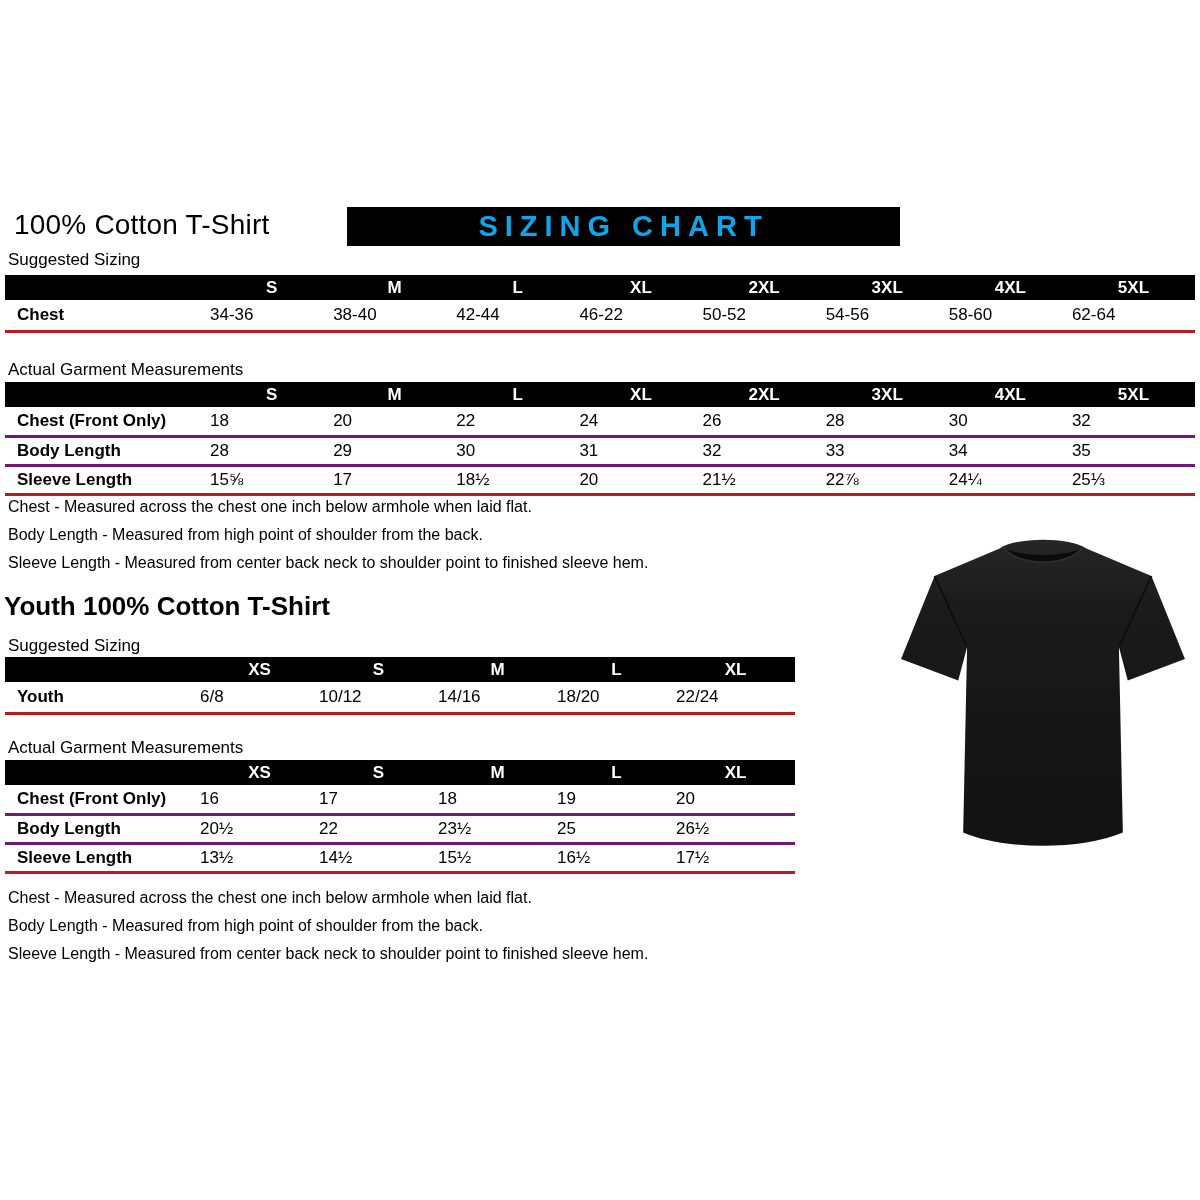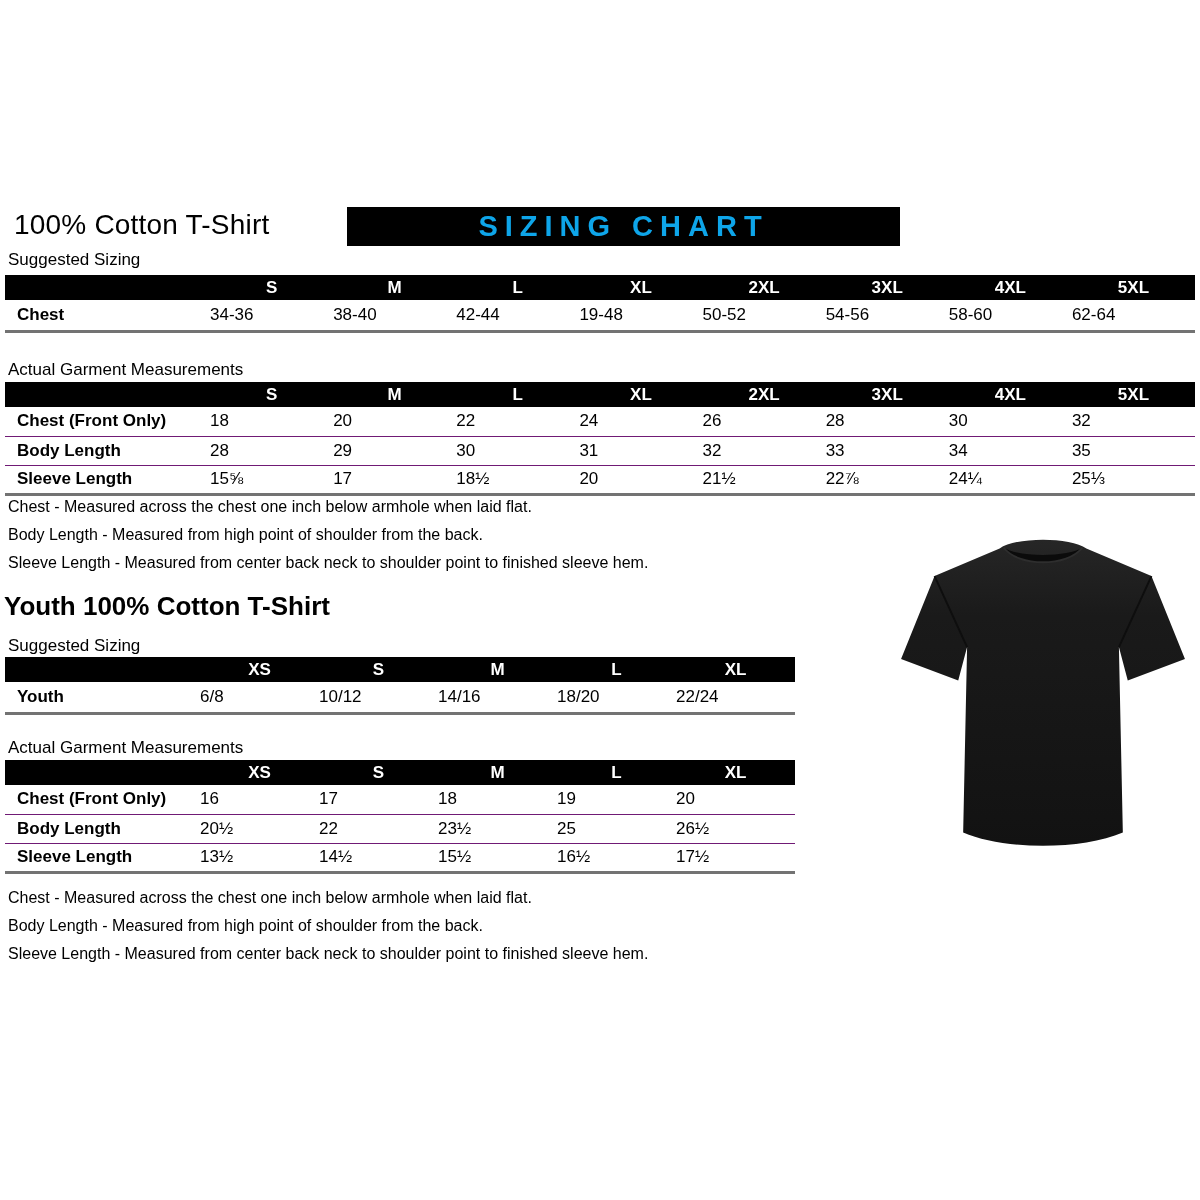--- a/index.html
+++ b/index.html
@@ -11,22 +11,22 @@
             font-size:29px; font-weight:700; letter-spacing:7px; display:flex; align-items:center; justify-content:center; }
 
   .label { position:absolute; left:8px; font-size:17px; font-weight:400; }
   .l-adult-suggested { top:207px; }
   .l-adult-actual   { top:317px; }
   .l-youth-suggested{ top:593px; }
   .l-youth-actual   { top:695px; }
 
   table.size-table { position:absolute; border-collapse:collapse; table-layout:fixed; }
   .size-table thead th { background:#000; color:#fff; font-size:17px; font-weight:700; height:25px; text-align:center; padding:0; }
-  .size-table tbody tr { height:29px; border-bottom:1px solid #701a75; }
-  .size-table tbody tr:last-child { border-bottom:3px solid #737373; }
+  .size-table tbody tr { height:29px; border-bottom:3px solid #701a75; }
+  .size-table tbody tr:last-child { border-bottom:3px solid #b91c1c; }
   .size-table tbody th.rowlabel { text-align:left; padding-left:12px; font-size:17px; font-weight:700; }
   .size-table tbody td { font-size:17px; font-weight:400; padding:0; }
 
   .adult { width:1190px; left:5px; }
   .adult th.rowlabel, .adult .blank { width:205px; }
   .youth { width:790px; left:5px; }
   .youth th.rowlabel, .youth .blank { width:195px; }
 
   .pos-adult-suggested { top:232px; }
   .pos-adult-suggested tbody tr { height:31px; }
@@ -66,21 +66,21 @@
           <th>4XL</th>
           <th>5XL</th>
         </tr>
       </thead>
       <tbody>
         <tr>
           <th class="rowlabel">Chest</th>
           <td>34-36</td>
           <td>38-40</td>
           <td>42-44</td>
-          <td>19-48</td>
+          <td>46-22</td>
           <td>50-52</td>
           <td>54-56</td>
           <td>58-60</td>
           <td>62-64</td>
         </tr>
       </tbody>
   </table>
 
   <div class="label l-adult-actual">Actual Garment Measurements</div>
   <table class="size-table adult pos-adult-actual">

